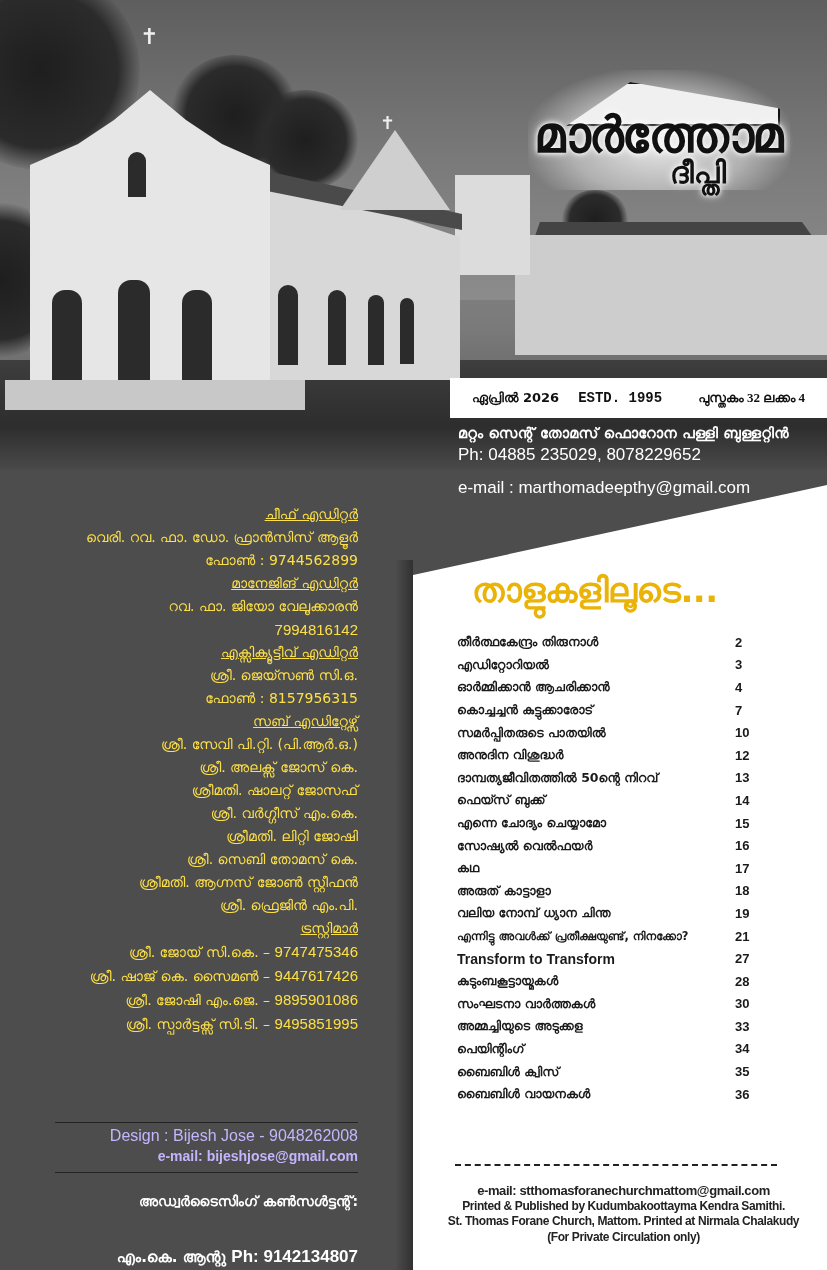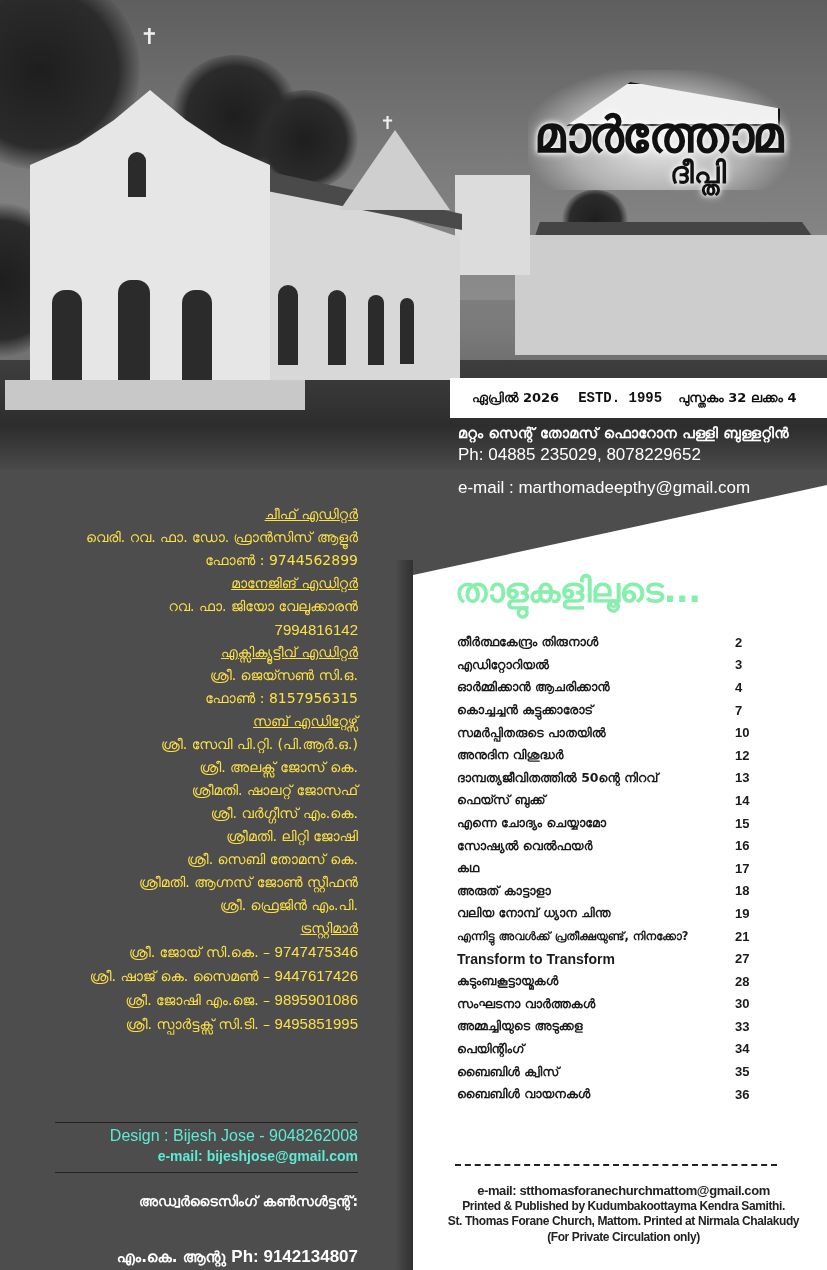--- a/index.html
+++ b/index.html
@@ -45,50 +45,50 @@
     font-size:50px; color:#111; letter-spacing:-2px; line-height:1; text-shadow:0 0 4px #fff, 0 0 8px #fff; }
   .logo-sub { position:absolute; left:142px; top:118px; font-weight:bold; font-size:30px; color:#111; line-height:1;
     text-shadow:0 0 4px #fff, 0 0 8px #fff; }
 
   
   .date-strip { position:absolute; left:450px; top:378px; width:377px; height:40px; background:#fff;
     display:flex; align-items:center; font-weight:bold; font-size:13px; color:#111; }
   .date-strip span { white-space:nowrap; }
   .ds-month { margin-left:22px; }
   .ds-estd { margin-left:19px; font-size:14px;font-family:Liberation Mono, monospace; }
-  .ds-vol { margin-left:16px; }
+  .ds-vol { margin-left:36px;font-family:Liberation Serif, serif; }
 
   
   .bulletin { position:absolute; left:458px; top:425px; color:#fff; }
   .bulletin .b-title { font-weight:bold; font-size:14.5px; letter-spacing:0.2px; white-space:nowrap; }
   .bulletin .b-line { font-family:"Liberation Sans", sans-serif; font-size:17px; line-height:21px; margin-top:2px; white-space:nowrap; }
 
   
   .toc-panel { position:absolute; left:413px; top:485px; width:414px; height:785px; background:#fff;
     clip-path: polygon(0 90px, 100% 0, 100% 100%, 0 100%); }
   .toc-shadow { position:absolute; left:395px; top:560px; width:18px; height:710px;
     background: linear-gradient(90deg, rgba(40,40,40,0) 0%, rgba(30,30,30,0.6) 100%); }
-  .toc-heading { position:absolute; left:455px; top:570px; font-weight:bold; font-size:34px; color:#86efac;
+  .toc-heading { position:absolute; left:472px; top:570px; font-weight:bold; font-size:34px; color:#eab308;
     letter-spacing:-0.5px; white-space:nowrap; }
   .toc-list { position:absolute; left:457px; top:631px; width:300px; margin:0; padding:0; list-style:none; }
   .toc-list li { display:flex; justify-content:space-between; align-items:center; height:22.6px;
     font-size:12.5px; font-weight:bold; color:#1a1a1a; }
   .toc-list li .pg { width:22px; text-align:left; font-family:"Liberation Sans", sans-serif; font-size:13px; }
   .toc-list li .t-latin { font-family:"Liberation Sans", sans-serif; font-size:14px; }
   .toc-divider { position:absolute; left:455px; top:1164px; width:322px; border-top:2px dashed #222; }
   .footer { position:absolute; left:420px; top:1183px; width:407px; text-align:center;
     font-family:"Liberation Sans", sans-serif; font-weight:bold; color:#222; font-size:12px; line-height:15.5px; letter-spacing:-0.4px; }
   .footer .f-email { font-size:13px; }
 
   
   .board { position:absolute; left:0; top:503px; width:358px; text-align:right; color:#fde047; font-weight:normal; }
   .board .row { font-size:14px; line-height:23px; white-space:nowrap; }
   .board .head { text-decoration:underline; }
   .board .num { font-family:"Liberation Sans", sans-serif; font-size:15px; }
-  .design { position:absolute; left:55px; top:1122px; width:303px; color:#5eead4; text-align:right;
+  .design { position:absolute; left:55px; top:1122px; width:303px; color:#c4b5fd; text-align:right;
     font-family:"Liberation Sans", sans-serif; }
   .design .rule { border-top:1px solid #222; margin-bottom:3px; }
   .design .d1 { font-size:16px; line-height:20px; }
   .design .d2 { font-size:14px; line-height:20px; font-weight:bold; }
   .design .rule2 { border-top:1px solid #222; margin-top:6px; }
   .ad { position:absolute; left:0; top:1190px; width:358px; color:#fff; text-align:right; font-weight:bold; }
   .ad .a1 { font-size:14px; line-height:22px; }
   .ad .a2 { font-size:15px; line-height:24px;margin-top:33px; }
   .ad .a2 .ph { font-family:"Liberation Sans", sans-serif; font-size:17px; }
 </style>

